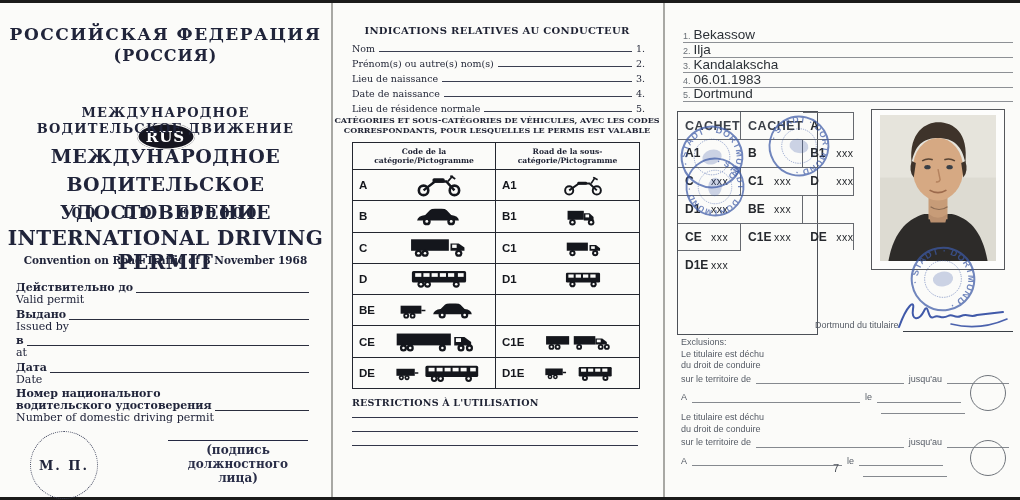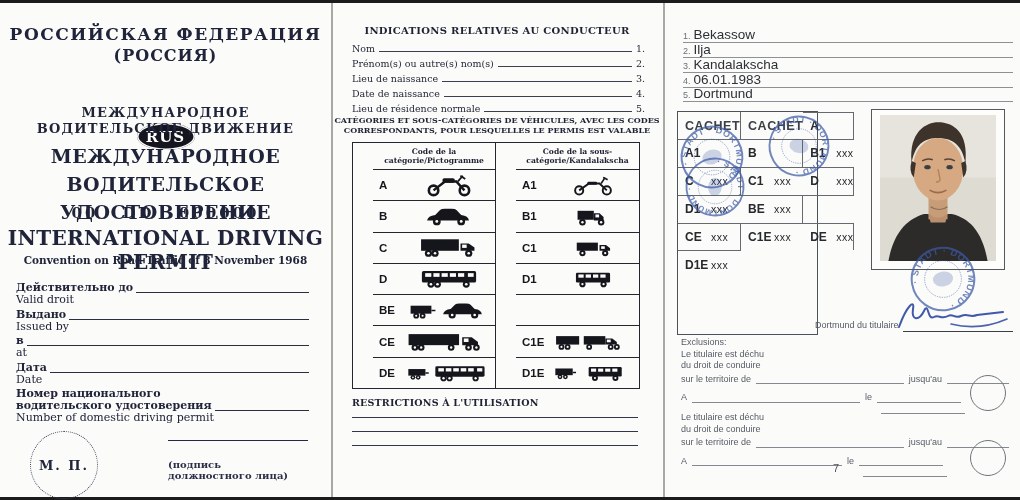--- a/index.html
+++ b/index.html
@@ -28,34 +28,34 @@
   .lp-fields { position:absolute; top:279px; left:16px; right:22px; font-size:11px; color:#20243a; }
   .lf { margin-bottom:3px; }
   .lf-row { display:flex; align-items:flex-end; }
   .lf-ru { font-weight:bold; white-space:nowrap; line-height:12px; }
   .lf-line { flex:1; border-bottom:1.2px solid #2a2e3e; margin:0 0 1px 3px; }
   .lf-en { line-height:11.5px; margin-bottom:2px; }
   .mp-seal { position:absolute; left:30px; top:428px; width:68px; height:68px; border:1.6px dotted #3c415a;
              border-radius:50%; display:flex; align-items:center; justify-content:center;
              font-size:13px; font-weight:bold; letter-spacing:2px; }
   .off-sig { position:absolute; left:168px; top:437px; width:140px; border-top:1.3px solid #242842;
-             font-size:10px; font-weight:bold; text-align:left; padding-top:18px; color:#2a2e48; }
+             font-size:12px; font-weight:bold; text-align:center; padding-top:2px; color:#2a2e48; }
 
   
   .panel-mid { left:331px; width:332px; font-family:"DejaVu Serif","Liberation Serif",serif; color:#1e2233; }
   .mid-title { position:absolute; top:22px; left:0; width:100%; text-align:center; font-size:10px;
                font-weight:bold; letter-spacing:.3px; }
   .mf { position:absolute; left:21px; right:18px; display:flex; align-items:flex-end; font-size:9.5px; height:13px; }
   .mf-line { flex:1; border-bottom:1px solid #3a3e50; margin:0 4px 2px 4px; }
   .mf-num { font-size:9.5px; }
   .cat-head { position:absolute; top:113px; left:0; width:100%; text-align:center; font-size:8px;
               font-weight:bold; line-height:9.5px; }
   .cat-table { position:absolute; left:21px; top:139px; width:288px; height:247px; border:1.6px solid #23262f;
                display:grid; grid-template-columns:1fr 1fr; grid-template-rows:26px repeat(7,1fr); background:#fbfbf9; }
-  .ct-cell { border-top:1.3px solid #23262f; display:flex; align-items:center; padding:1px 6px; overflow:hidden;margin-left:20px; }
+  .ct-cell { border-top:1.3px solid #23262f; display:flex; align-items:center; padding:1px 6px; overflow:hidden; }
   .ct-cell:nth-child(odd) { border-right:1.3px solid #23262f; }
   .ct-cell.ct-head { border-top:none; justify-content:center; text-align:center; font-size:7.6px; font-weight:bold; }
   .ct-code { font-family:"Liberation Sans",sans-serif; font-weight:bold; font-size:11.5px; width:30px; color:#15171d; }
   .pict { height:23px; margin:0 auto; display:block; }
   .pict-lg { height:24px; }
   .restr { position:absolute; top:394px; left:21px; font-size:9.5px; font-weight:bold; letter-spacing:.2px;text-align:center; }
   .restr-line { position:absolute; left:21px; right:25px; border-top:1.2px solid #32364a; }
 
   
   .panel-right { left:663px; width:357px; color:#565c66; }
@@ -235,21 +235,21 @@
     <div class="c lp-entitle">INTERNATIONAL DRIVING PERMIT</div>
     <div class="c lp-conv">
       <div>Convention on Road Traffic of 8 November 1968</div>
     </div>
     <div class="lp-fields">
       <div class="lf">
         <div class="lf-row">
             <span class="lf-ru">Действительно до</span>
             <span class="lf-line"></span>
           </div>
-        <div class="lf-en">Valid droit</div>
+        <div class="lf-en">Valid permit</div>
       </div>
       <div class="lf">
         <div class="lf-row">
             <span class="lf-ru">Выдано</span>
             <span class="lf-line"></span>
           </div>
         <div class="lf-en">Issued by</div>
       </div>
       <div class="lf">
         <div class="lf-row">
@@ -307,21 +307,21 @@
         <span class="mf-num">5.</span>
     </div>
 
     <div class="cat-head">
       <div>CATÉGORIES ET SOUS-CATÉGORIES DE VÉHICULES, AVEC LES CODES</div>
       <div>CORRESPONDANTS, POUR LESQUELLES LE PERMIS EST VALABLE</div>
     </div>
 
     <div class="cat-table">
       <div class="ct-cell ct-head">Code de la catégorie/Pictogramme</div>
-      <div class="ct-cell ct-head">Code de la sous-catégorie/Kandalakscha</div>
+      <div class="ct-cell ct-head">Road de la sous-catégorie/Pictogramme</div>
 
       <div class="ct-cell">
           <span class="ct-code">A</span>
           <svg class="pict" width="52" viewBox="0 0 64 28">
             <use href="#i-moto"></use>
           </svg>
         </div>
       <div class="ct-cell">
           <span class="ct-code">A1</span>
           <svg class="pict" width="52" viewBox="0 0 64 28">

